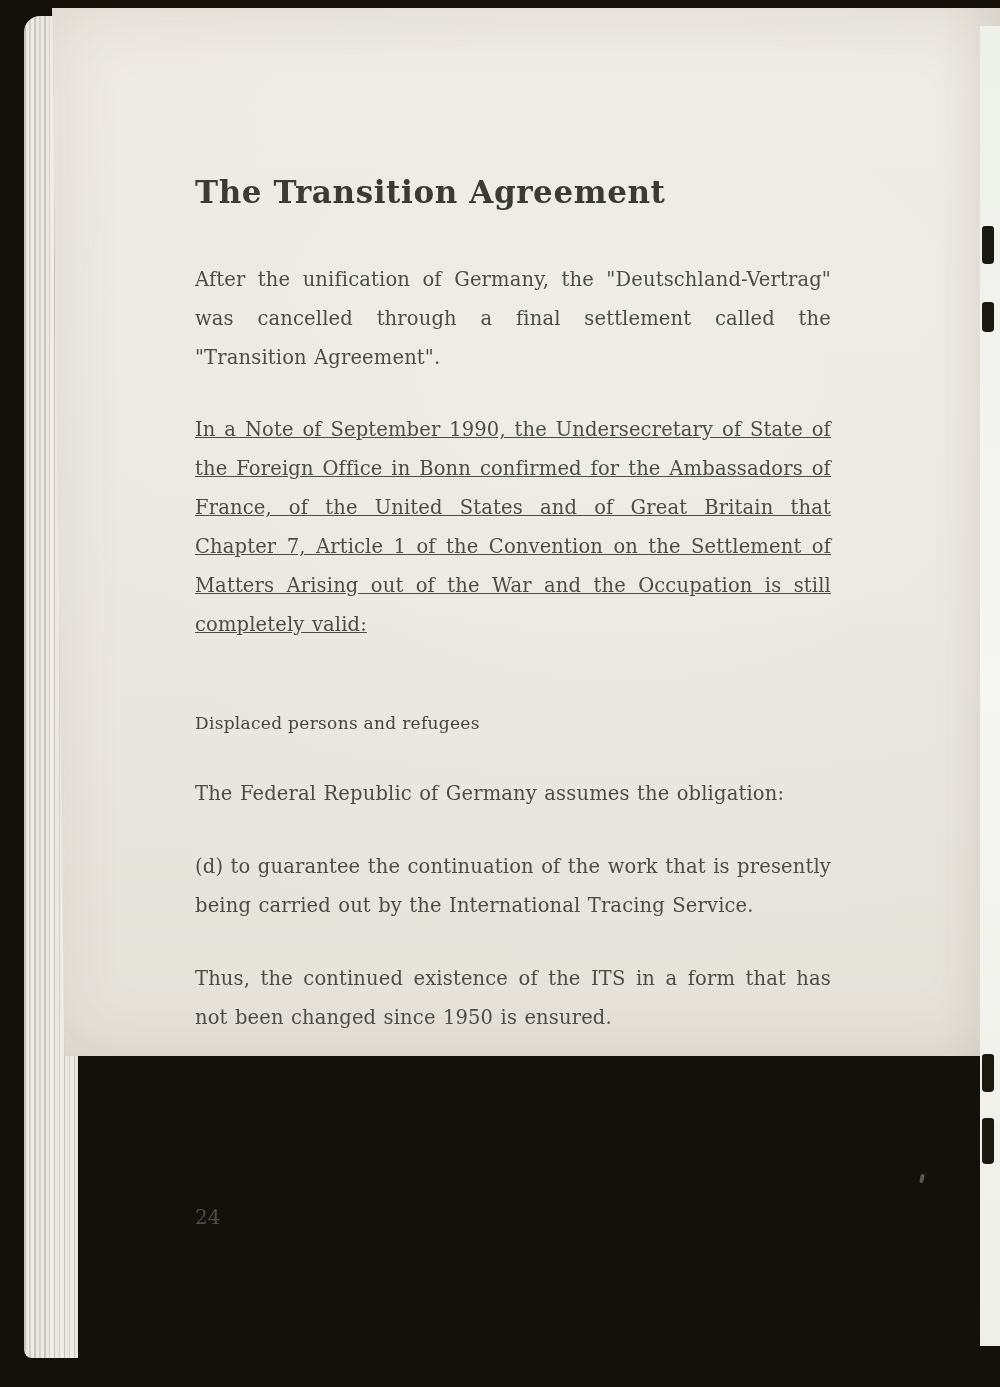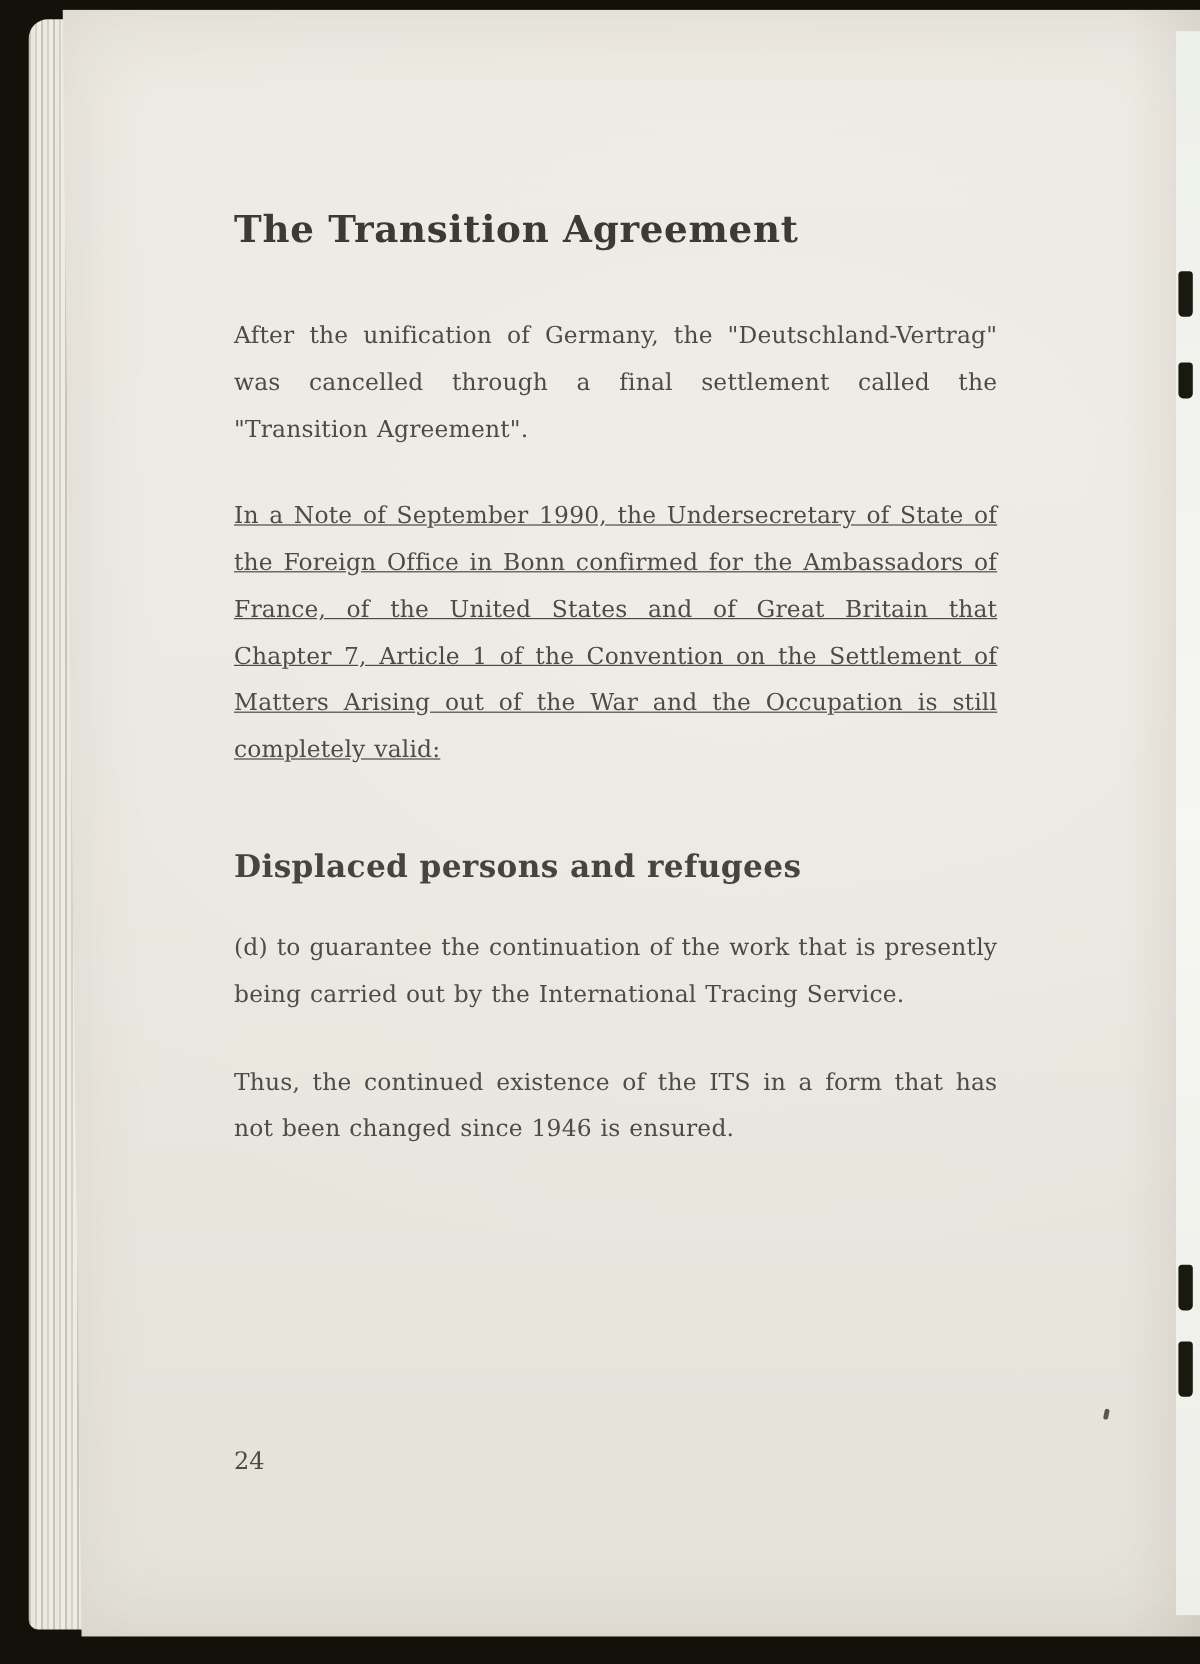--- a/index.html
+++ b/index.html
@@ -28,21 +28,21 @@
       #d4d1c8 5px, #d4d1c8 6.5px,
       #efece5 6.5px, #efece5 10px);
     border-radius: 16px 0 0 8px;
   }
   
   .page {
     position: absolute;
     left: 52px;
     top: 8px;
     width: 948px;
-    height: 1356px;
+    height: 1048px;
     background:
       radial-gradient(ellipse 1200px 900px at 60% 35%, rgba(255,255,255,0.20), rgba(255,255,255,0) 70%),
       linear-gradient(180deg, #edeae3 0%, #eae7e0 55%, #e5e2da 100%);
     clip-path: polygon(0px 0px, 948px 0px, 948px 1356px, 16px 1356px);
     box-shadow: inset 0 0 70px rgba(110,100,80,0.14);
   }
   .page-inner-shade {
     position: absolute;
     right: 0;
     top: 0;
@@ -69,23 +69,23 @@
     margin: 0;
     font-size: 19.5px;
     line-height: 39px;
     text-align: justify;
     letter-spacing: 0.15px;
     word-spacing: 1px;
   }
   .text-col p.gap-1 { margin-top: 33px; text-decoration: underline; }
   .text-col h2 {
     margin: 66px 0 0 0;
-    font-size: 26px;
+    font-size: 17px;
     line-height: 26px;
-    font-weight: bold;
+    font-weight: normal;
     letter-spacing: 0.3px;
     color: #45443d;
   }
   .text-col p.after-h2 { margin-top: 38px; }
   .text-col p.gap-2 { margin-top: 34px; }
   .page-number {
     position: absolute;
     left: 143px;
     top: 1197px;
     font-size: 20px;
@@ -136,24 +136,25 @@
     <div class="text-col">
       <h1>The Transition Agreement</h1>
 
       <p>After the unification of Germany, the "Deutschland-Vertrag" was cancelled through a final settlement called the "Transition Agreement".</p>
 
 
       <p class="gap-1">In a Note of September 1990, the Undersecretary of State of the Foreign Office in Bonn confirmed for the Ambassadors of France, of the United States and of Great Britain that Chapter 7, Article 1 of the Convention on the Settlement of Matters Arising out of the War and the Occupation is still completely valid:</p>
 
       <h2>Displaced persons and refugees</h2>
 
+      <p class="after-h2">The Federal Republic of Germany assumes the obligation:</p>
 
       <p class="gap-2">(d) to guarantee the continuation of the work that is presently being carried out by the International Tracing Service.</p>
 
-      <p class="gap-2">Thus, the continued existence of the ITS in a form that has not been changed since 1946 is ensured.</p>
+      <p class="gap-2">Thus, the continued existence of the ITS in a form that has not been changed since 1950 is ensured.</p>
     </div>
 
     <div class="page-number">24</div>
 
     <div class="scan-speck"></div>
   </div>
 
   <div class="right-strip">
     <div class="binding-mark m1"></div>
     <div class="binding-mark m2"></div>

